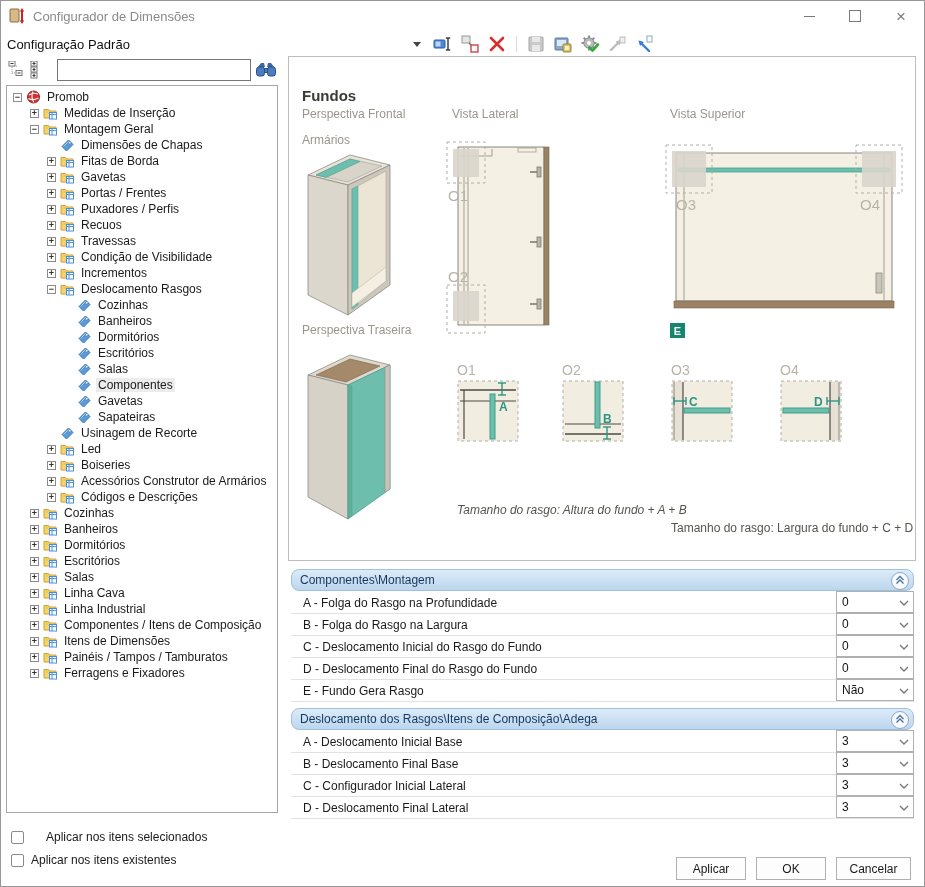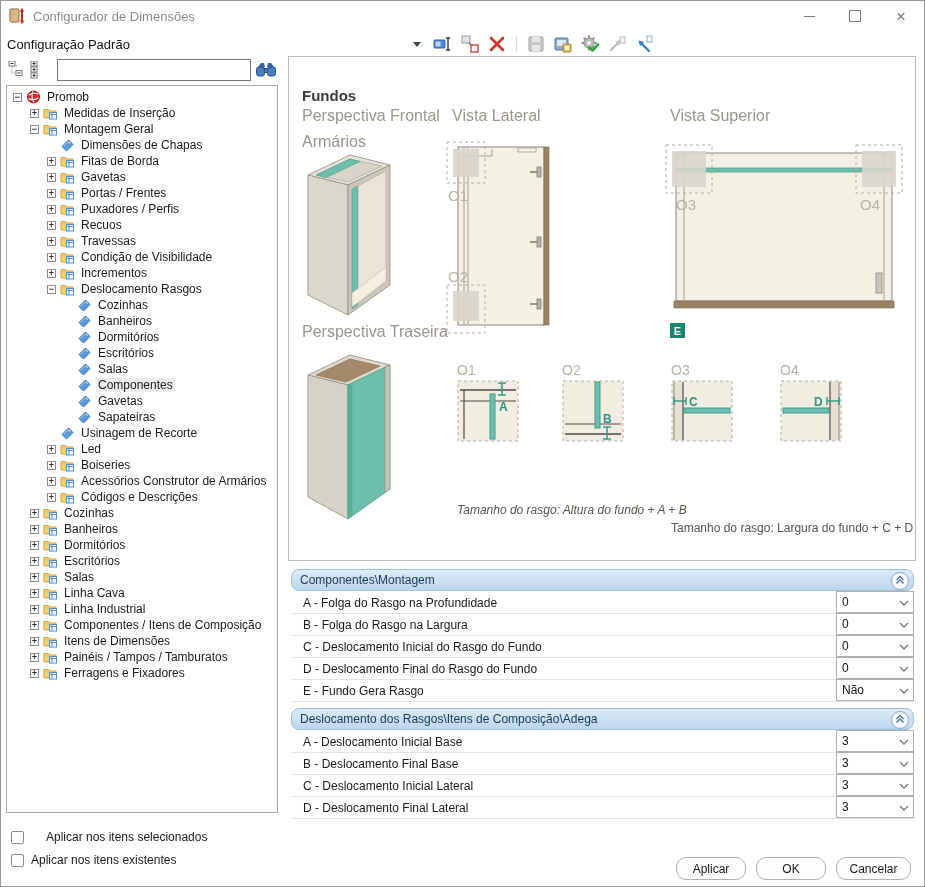--- a/index.html
+++ b/index.html
@@ -30,35 +30,35 @@
   .expander.hidden-exp{visibility:hidden;}
   .tree-icon{width:15px;height:14px;margin-right:4px;display:inline-flex;flex:none;}
   .tree-label{padding:0 2px;}
   .tree-row.selected .tree-label{background:#ececec;}
   
   .chk-row{position:absolute;left:10px;display:flex;align-items:center;font-size:12px;color:#1a1a1a;height:16px;}
   .chk-box{width:13px;height:13px;border:1px solid #8a8a8a;border-radius:2px;background:#fff;margin-right:7px;box-sizing:border-box;}
   
   .diagram{position:absolute;left:287px;top:55px;width:628px;height:505px;border:1px solid #bdbdbd;box-sizing:border-box;background:#fff;}
   .dg-title{position:absolute;left:13px;top:30px;font-size:15px;font-weight:bold;color:#3b3a35;}
-  .dg-sub{position:absolute;font-size:16px;color:#9a968c;}
+  .dg-sub{position:absolute;font-size:12px;color:#9a968c;}
   .dg-caption{position:absolute;font-size:12px;color:#56544c;}
   .e-badge{position:absolute;left:381px;top:266px;width:15px;height:15px;background:#17866F;color:#fff;font-size:11px;font-weight:bold;display:flex;align-items:center;justify-content:center;}
   .detail-label{position:absolute;font-size:14px;color:#b7b3a8;}
   .dg-draw{position:absolute;}
   
   .panels{position:absolute;left:290px;top:568px;width:623px;}
   .prop-header{position:relative;height:22px;background:linear-gradient(#dcebf8,#bcd6ee);border:1px solid #9ec1e0;border-radius:8px;box-sizing:border-box;font-size:12px;color:#17365d;display:flex;align-items:center;padding-left:8px;margin-bottom:1px;}
   .collapse-btn{position:absolute;right:4px;top:2px;width:16px;height:16px;border:1px solid #8fa8c5;border-radius:50%;background:#f6fafe;display:flex;align-items:center;justify-content:center;}
   .prop-row{display:flex;height:21px;align-items:stretch;border-bottom:1px solid #e2e2e2;}
   .prop-label{flex:1;font-size:12px;color:#1a1a1a;display:flex;align-items:center;padding-left:12px;}
   .prop-value{width:78px;border:1px solid #b0b0b0;box-sizing:border-box;background:#fff;display:flex;align-items:center;justify-content:space-between;padding:0 4px 0 5px;font-size:12px;color:#111;margin-top:-1px;}
   .panel-gap{height:6px;}
   
-  .footer-btn{position:absolute;top:856px;height:23px;background:#fdfdfd;border:1px solid #b0b0b0;border-radius:10px;font-size:12px;color:#1a1a1a;font-family:"Liberation Sans",sans-serif;}
+  .footer-btn{position:absolute;top:856px;height:23px;background:#fdfdfd;border:1px solid #b0b0b0;border-radius:0;font-size:12px;color:#1a1a1a;font-family:"Liberation Sans",sans-serif;}
   svg text{font-family:"Liberation Sans",sans-serif;}
 </style>
 </head>
 <body>
 
 <div class="window">
 
   <div class="titlebar">
     <span class="app-icon">
       <svg viewBox="0 0 18 18" width="18" height="18">
@@ -884,21 +884,21 @@
       <div class="prop-row">
         <span class="prop-label">B - Deslocamento Final Base</span>
         <div class="prop-value">
           <span>3</span>
           <span><svg viewBox="0 0 10 6" width="10" height="6">
               <path d="M1 1 L5 5 L9 1" fill="none" stroke="#7a7a7a" stroke-width="1.4"></path>
             </svg></span>
         </div>
       </div>
       <div class="prop-row">
-        <span class="prop-label">C - Deslocamento Inicial Lateral</span>
+        <span class="prop-label">C - Configurador Inicial Lateral</span>
         <div class="prop-value">
           <span>3</span>
           <span><svg viewBox="0 0 10 6" width="10" height="6">
               <path d="M1 1 L5 5 L9 1" fill="none" stroke="#7a7a7a" stroke-width="1.4"></path>
             </svg></span>
         </div>
       </div>
       <div class="prop-row">
         <span class="prop-label">D - Deslocamento Final Lateral</span>
         <div class="prop-value">

